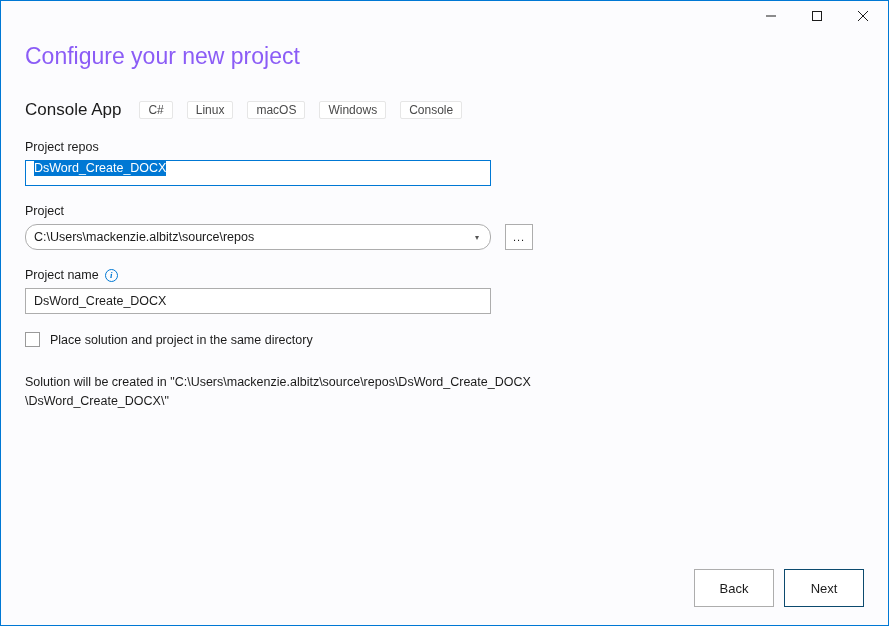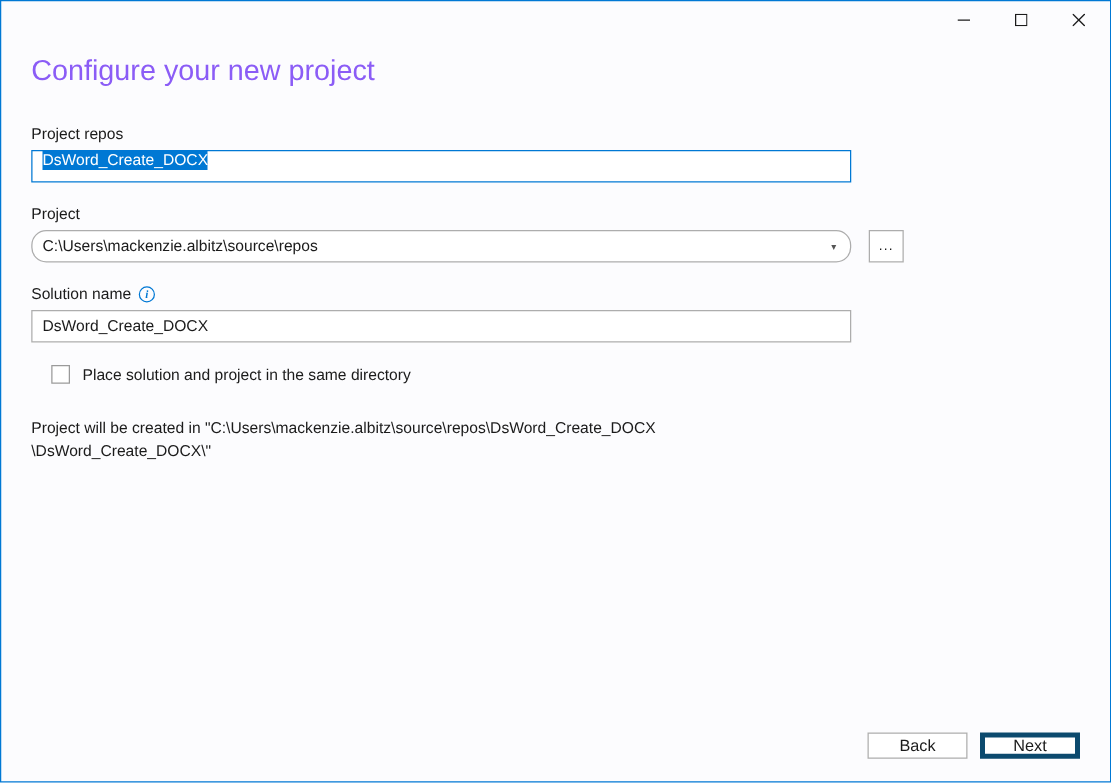--- a/index.html
+++ b/index.html
@@ -82,21 +82,21 @@
       align-items: center;
       justify-content: center;
       color: #0078d4;
       font-size: 9px;
       font-family: Georgia, serif;
       font-style: italic;
       font-weight: bold;
       line-height: 1;
     }
     .input, .select {
-      width: 656px;
+      width: 466px;
       height: 26px;
       border: 1px solid #adadad;
       background: #fff;
       font-size: 12.5px;
       padding: 0 8px;
       color: #1b1b1b;
       outline: none;
       font-family: inherit;
     }
     .input.focused {
@@ -136,21 +136,20 @@
       color: #1b1b1b;
       letter-spacing: 1px;
     }
     .checkbox-row {
       display: flex;
       align-items: flex-end;
       gap: 10px;
       font-size: 12.5px;
       margin-top: 4px;
       margin-bottom: 26px;
-      margin-left: 16px;
     }
     .checkbox {
       width: 15px;
       height: 15px;
       border: 1px solid #9a9a9a;
       background: #fff;
     }
     .path-hint {
       font-size: 12.5px;
       color: #1b1b1b;
@@ -159,32 +158,32 @@
     
     .footer {
       position: absolute;
       bottom: 18px;
       right: 24px;
       display: flex;
       gap: 10px;
     }
     .btn {
       width: 80px;
-      height: 21px;
+      height: 38px;
       font-size: 13px;
       color: #1b1b1b;
       background: #fff;
       display: flex;
       align-items: center;
       justify-content: center;
       border: 1px solid #adadad;
       font-family: inherit;
     }
     .btn.primary {
-      border: 4px solid #0c4a6e;
+      border: 1px solid #0c4a6e;
     }
   </style>
 </head>
 <body>
 
 <div class="titlebar">
   <div class="win-btn">
     <svg viewBox="0 0 10 10">
         <line x1="0" y1="5" x2="10" y2="5" stroke="currentColor" stroke-width="1"></line>
       </svg>
@@ -198,20 +197,28 @@
     <svg viewBox="0 0 10 10">
         <line x1="0" y1="0" x2="10" y2="10" stroke="currentColor" stroke-width="1"></line>
         <line x1="10" y1="0" x2="0" y2="10" stroke="currentColor" stroke-width="1"></line>
       </svg>
   </div>
 </div>
 
 <div class="content">
   <h1 class="page-title">Configure your new project</h1>
 
+  <div class="subheader">
+    <span class="sub-title">Console App</span>
+    <span class="tag">C#</span>
+    <span class="tag">Linux</span>
+    <span class="tag">macOS</span>
+    <span class="tag">Windows</span>
+    <span class="tag">Console</span>
+  </div>
 
   <div class="field-group">
     <div class="field-label">Project repos</div>
     <div class="input focused">
       <span class="text-sel">DsWord_Create_DOCX</span>
     </div>
   </div>
 
   <div class="field-group">
     <div class="field-label">Project</div>
@@ -219,33 +226,33 @@
       <div class="select">
         <span>C:\Users\mackenzie.albitz\source\repos</span>
         <span class="caret">▾</span>
       </div>
       <div class="browse-btn">...</div>
     </div>
   </div>
 
   <div class="field-group">
     <div class="field-label">
-      <span>Solution name</span>
+      <span>Project name</span>
       <span class="info-icon">i</span>
     </div>
     <input class="input" value="DsWord_Create_DOCX" style="">
   </div>
 
   <div class="checkbox-row">
     <span class="checkbox"></span>
     <span>Place solution and project in the same directory</span>
   </div>
 
   <div class="path-hint">
-    <span>Project will be created in "C:\Users\mackenzie.albitz\source\repos\DsWord_Create_DOCX</span><br>
+    <span>Solution will be created in "C:\Users\mackenzie.albitz\source\repos\DsWord_Create_DOCX</span><br>
     <span>\DsWord_Create_DOCX\"</span>
   </div>
 </div>
 
 <div class="footer">
   <div class="btn">Back</div>
   <div class="btn primary">Next</div>
 </div>
 
 </body></html>

